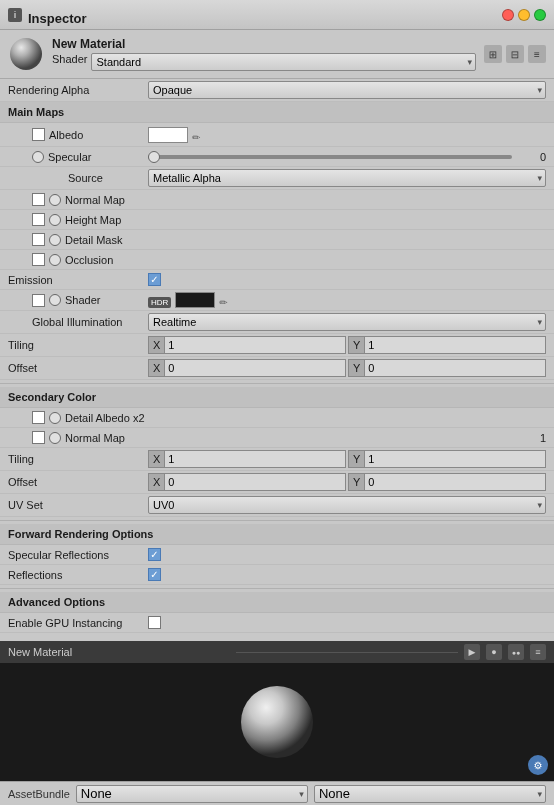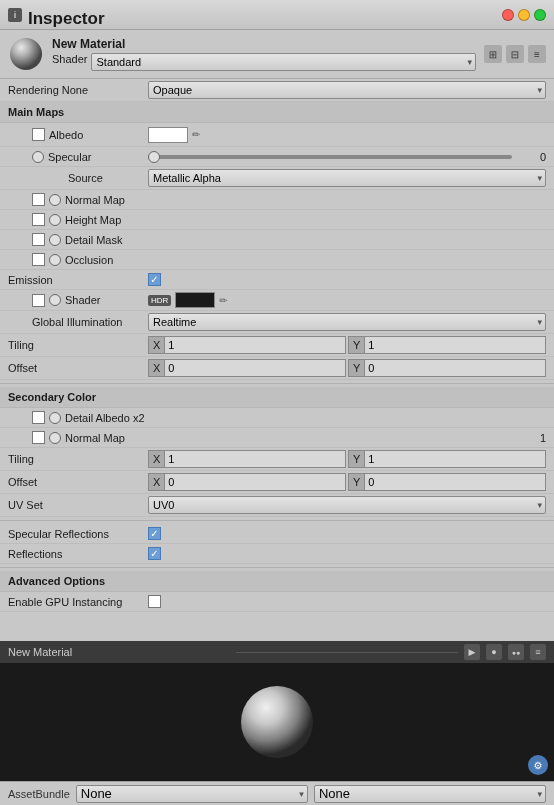--- a/index.html
+++ b/index.html
@@ -45,21 +45,21 @@
       background: #555;
       border-radius: 2px;
       display: flex;
       align-items: center;
       justify-content: center;
       color: white;
       font-size: 9px;
     }
 
     .title-text {
-      font-size: 17px;
+      font-size: 13px;
       font-weight: bold;
       color: #1a1a1a;
       margin-top: 8px;
     }
 
     .window-controls {
       display: flex;
       gap: 4px;
     }
 
@@ -172,21 +172,21 @@
       width: 140px;
       flex-shrink: 0;
       display: flex;
       align-items: center;
       gap: 4px;
     }
 
     .value-col {
       flex: 1;
       display: flex;
-      align-items: center;
+      align-items: flex-end;
       gap: 4px;
     }
 
     .select-wrap {
       flex: 1;
       position: relative;
     }
 
     .select-wrap::after {
       content: '▾';
@@ -501,21 +501,21 @@
       <div class="header-icon-btn">⊞</div>
       <div class="header-icon-btn">⊟</div>
       <div class="header-icon-btn">≡</div>
     </div>
   </div>
 
   <div class="content">
 
     <div class="prop-row">
       <div class="label-col">
-        <span class="prop-label">Rendering None</span>
+        <span class="prop-label">Rendering Alpha</span>
       </div>
       <div class="value-col">
         <div class="select-wrap" style="flex:1">
           <select>
             <option value="Opaque">Opaque</option>
           </select>
         </div>
       </div>
     </div>
 
@@ -738,20 +738,23 @@
         <div class="select-wrap" style="flex:1">
           <select>
             <option value="UV0">UV0</option>
           </select>
         </div>
       </div>
     </div>
 
     <div class="full-divider"></div>
 
+    <div class="prop-row section-header">
+      <span>Forward Rendering Options</span>
+    </div>
 
     <div class="prop-row">
       <div class="label-col">
         <span class="prop-label">Specular Reflections</span>
       </div>
       <div class="value-col">
         <div class="unity-checkbox checked-blue"></div>
       </div>
     </div>
 

